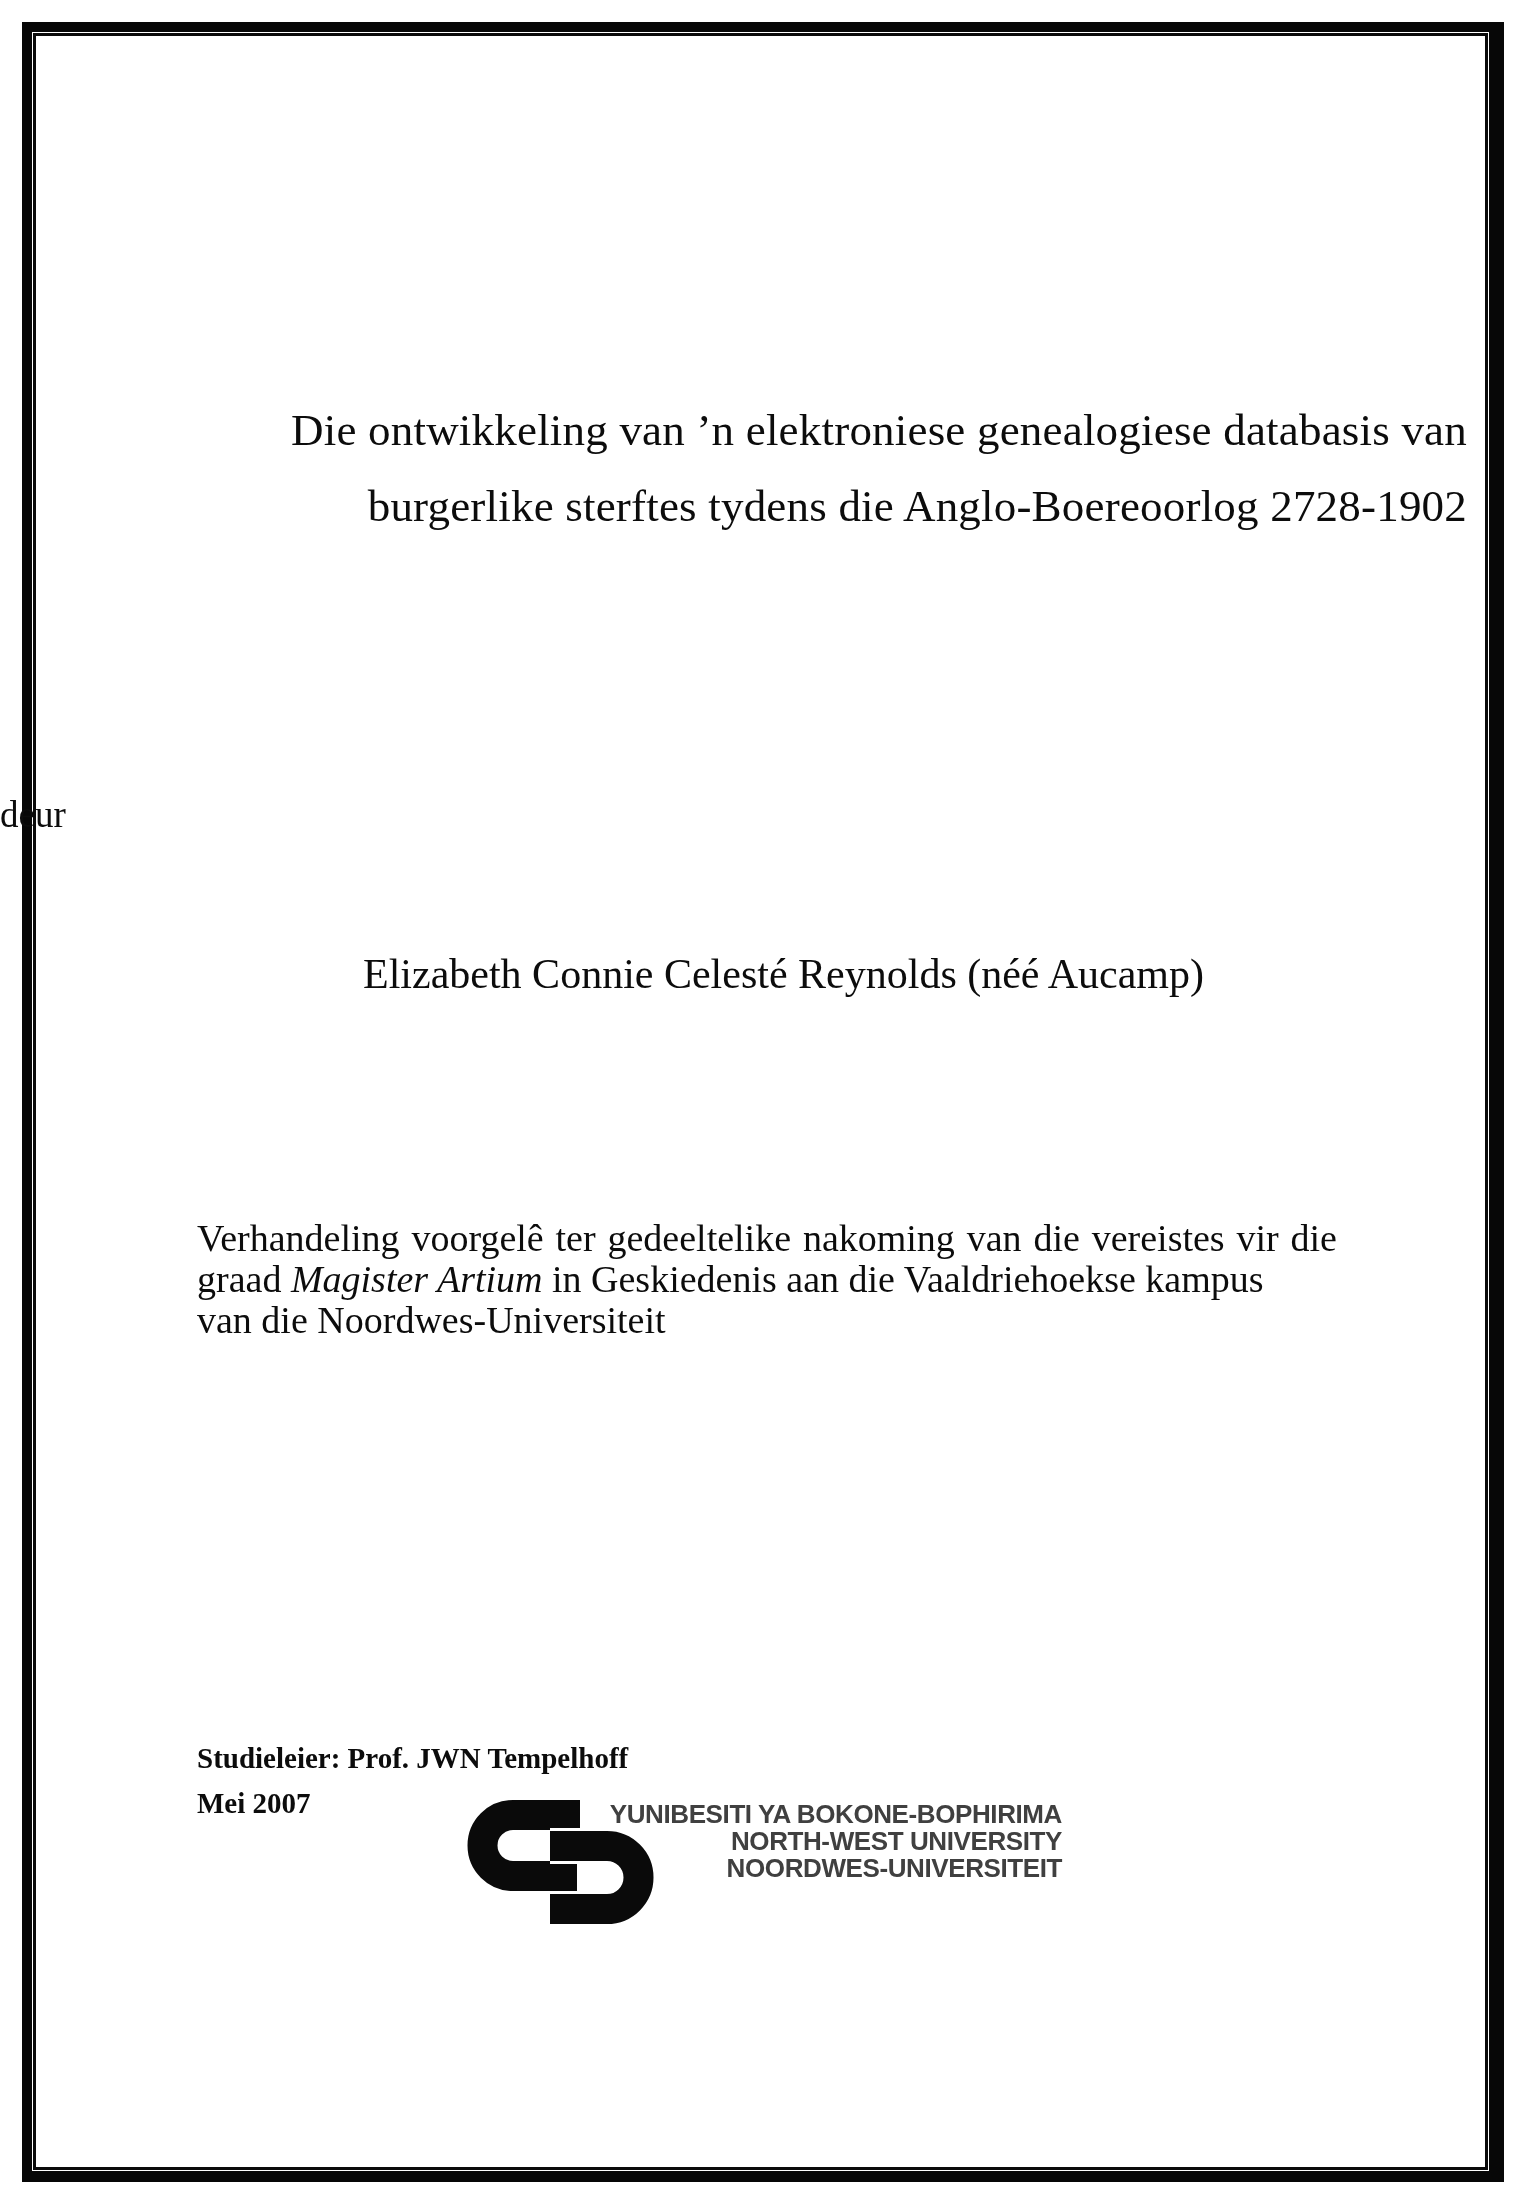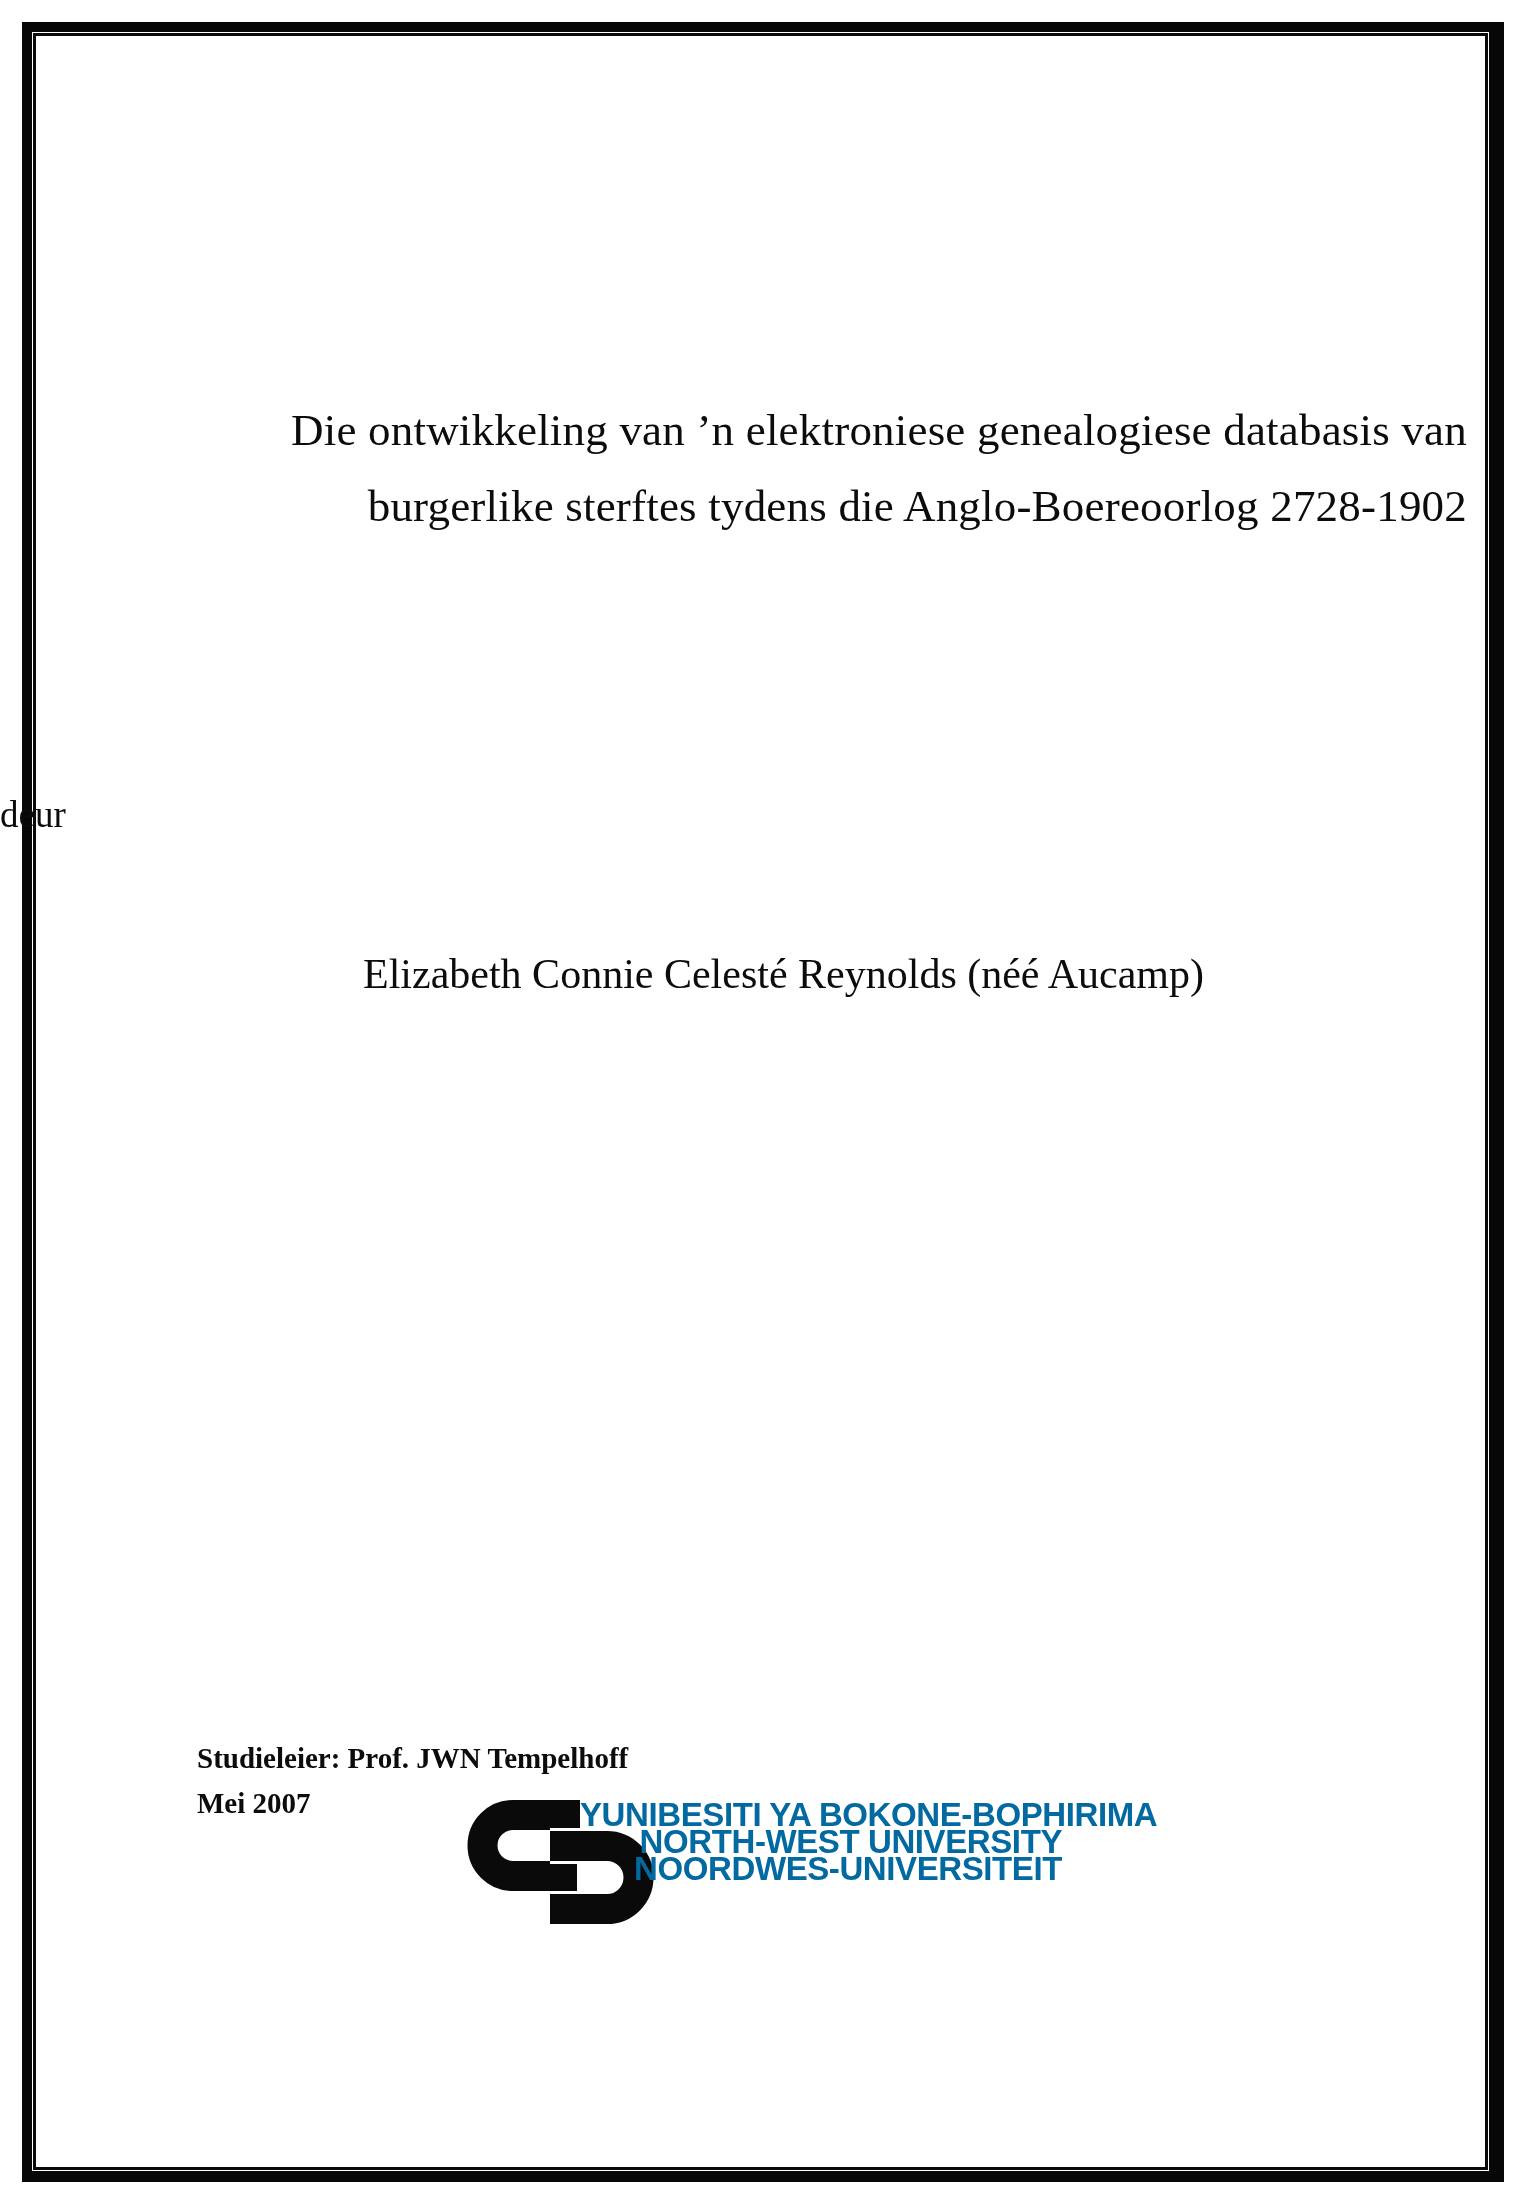--- a/index.html
+++ b/index.html
@@ -102,45 +102,50 @@
     top: 0;
   }
   .logo-text {
     position: absolute;
     left: 113px;
     top: 1px;
     width: 482px;
     text-align: right;
     font-family: "Liberation Sans", sans-serif;
     font-weight: bold;
-    font-size: 33px;
+    font-size: 26px;
     line-height: 27px;
     letter-spacing: -0.4px;
     white-space: nowrap;
-    color: #0369a1;
+    color: #404040;
   }
 </style>
 </head>
 <body>
 
 <div class="page">
 
   <div class="outer-frame">
     <div class="inner-frame"></div>
   </div>
 
   <div class="title-block">
     <div>Die ontwikkeling van ’n elektroniese genealogiese databasis van</div>
     <div>burgerlike sterftes tydens die Anglo-Boereoorlog 2728-1902</div>
   </div>
 
   <div class="byline-label">deur</div>
 
   <div class="author-name">Elizabeth Connie Celesté Reynolds (néé Aucamp)</div>
 
+  <div class="statement">
+    <div class="stmt-line1">Verhandeling voorgelê ter gedeeltelike nakoming van die vereistes vir die</div>
+    <div class="stmt-line2"><span>graad </span><em>Magister Artium</em><span> in Geskiedenis aan die Vaaldriehoekse kampus</span></div>
+    <div class="stmt-line3">van die Noordwes-Universiteit</div>
+  </div>
 
   <div class="credits">
     <div>Studieleier: Prof. JWN Tempelhoff</div>
     <div>Mei 2007</div>
   </div>
 
   <div class="logo">
     <svg class="logo-mark" width="188" height="126" viewBox="0 0 188 126" aria-hidden="true">
 
       <path d="M 113 15 H 46 A 30.5 30.5 0 0 0 46 76 H 110" fill="none" stroke="#0a0a0a" stroke-width="30"></path>

